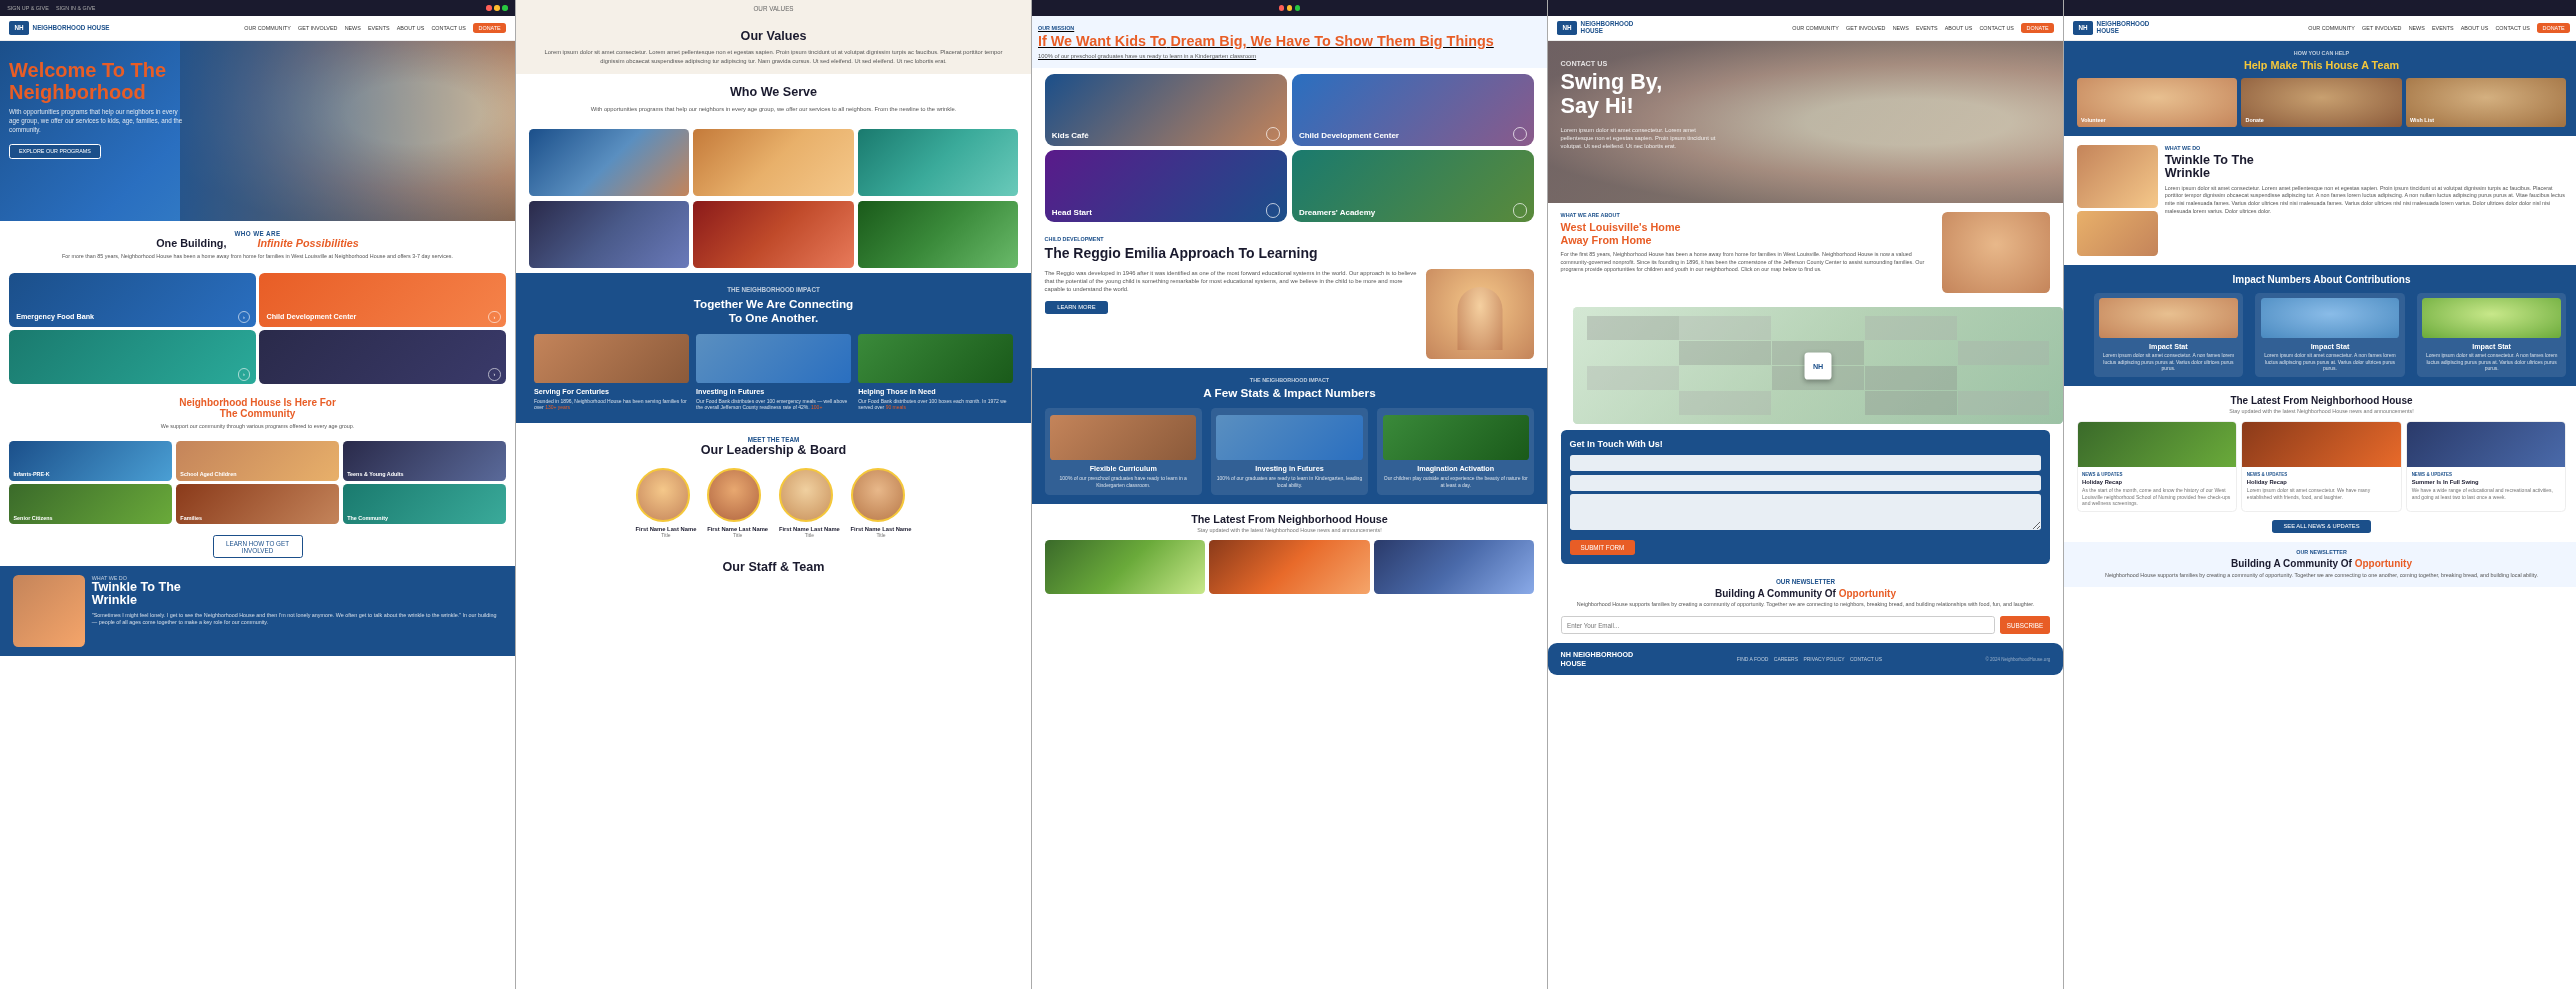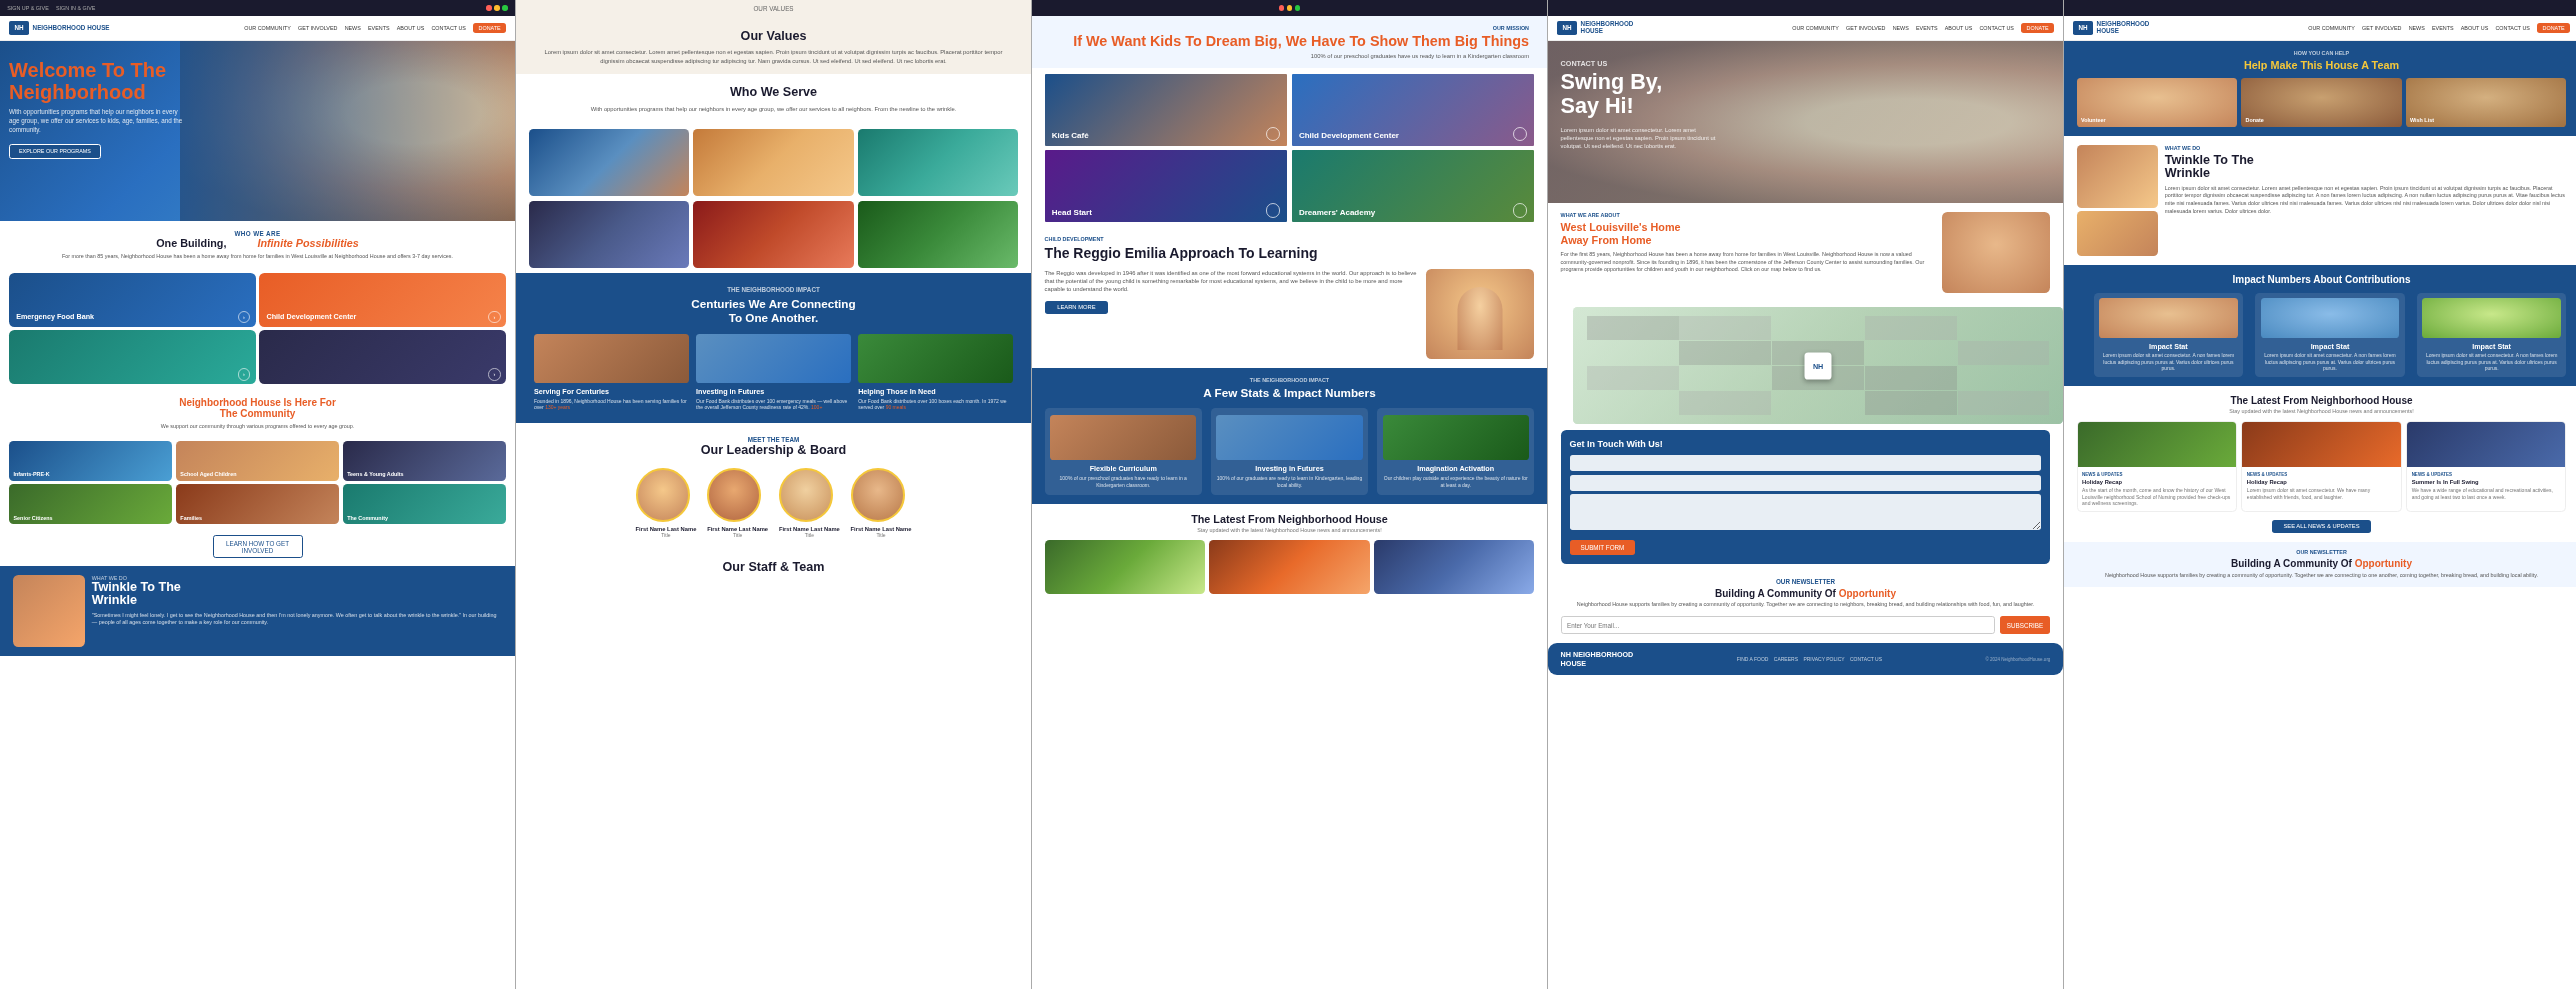--- a/index.html
+++ b/index.html
@@ -299,36 +299,37 @@
     }
 
     
     .p3-topbar {
       background: #1a1a2e;
       height: 16px;
       display: flex; align-items: center; justify-content: center;
     }
     .p3-mission {
       background: #f0f6ff;
-      padding: 9px 18px;
-      text-align: right;
+      padding: 9px 6px;
+      text-align: left;
+      text-decoration: underline;
     }
     .p3-mission-label { font-size: 5.4px; color: #1b4f8a; font-weight: bold; text-transform: uppercase; }
     .p3-mission-title { font-size: 14.4px; font-weight: 900; color: #1a1a2e; line-height: 1.1; margin-top: 2.7px; }
     .p3-mission-title span { color: #e85d26; }
 
     .p3-programs-grid {
       display: grid;
       grid-template-columns: 1fr 1fr;
       gap: 4.5px;
       padding: 5.4px 12.6px;
     }
     .p3-prog-card {
       height: 72px;
-      border-radius: 1px;
+      border-radius: 9px;
       overflow: hidden;
       position: relative;
     }
     .p3-prog-label {
       position: absolute; bottom: 5.4px; left: 7.2px;
       color: #fff; font-size: 8px; font-weight: bold;
     }
     .p3-prog-circle {
       position: absolute; bottom: 4.5px; right: 7.2px;
       width: 14.4px; height: 14.4px;
@@ -823,21 +824,21 @@
     <div class="p2-photo p2-photo-warm"></div>
     <div class="p2-photo p2-photo-teal"></div>
     <div class="p2-photo p2-photo-dark"></div>
     <div class="p2-photo p2-photo-red"></div>
     <div class="p2-photo p2-photo-green"></div>
   </div>
 
   <div class="p2-impact-section">
     <div class="p2-impact-label">THE NEIGHBORHOOD IMPACT</div>
     <div class="p2-impact-title">
-      <span>Centuries We Are Connecting</span><br>
+      <span>Together We Are Connecting</span><br>
       <span>To One Another.</span>
     </div>
     <div class="p2-impact-cards">
       <div class="p2-impact-card">
         <div class="p2-impact-card-photo"></div>
         <div class="p2-impact-card-title">Serving For Centuries</div>
         <div class="p2-impact-card-text">
           <span>Founded in 1896, Neighborhood House has been serving families for over</span>
           <span class="p2-impact-card-highlight">130+ years</span>
         </div>

